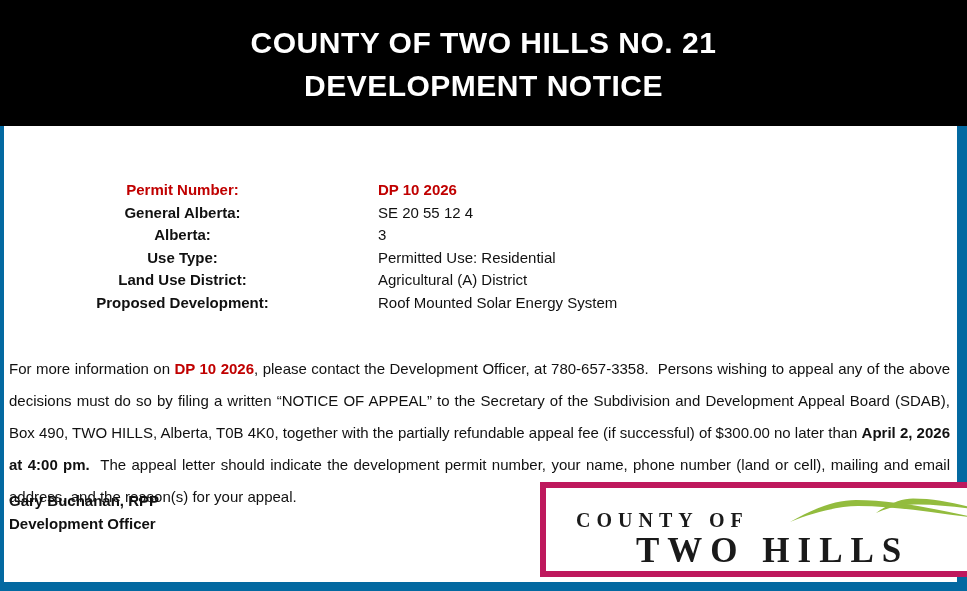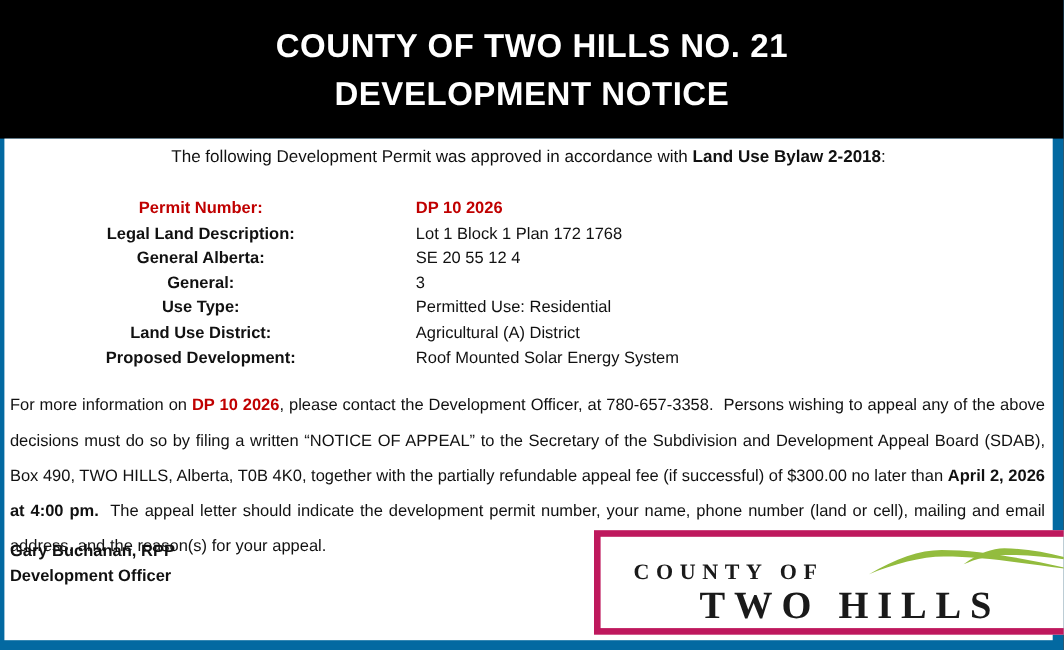--- a/index.html
+++ b/index.html
@@ -77,37 +77,32 @@
 
 <div class="page">
 
   <div class="header">
     <div class="header-line">COUNTY OF TWO HILLS NO. 21</div>
     <div class="header-line">DEVELOPMENT NOTICE</div>
   </div>
 
   <div class="content">
 
-    <div class="intro"><span class="seg">The following Development Permit was approved in accordance with </span><span class="b">Land Use Bylaw 2-2018</span><span>:</span></div>
 
     <div class="ptable">
       <div class="trow hl">
         <div class="tlabel red">Permit Number:</div>
         <div class="tvalue red">DP 10 2026</div>
       </div>
       <div class="trow">
-        <div class="tlabel">Legal Land Description:</div>
-        <div class="tvalue">Lot 1 Block 1 Plan 172 1768</div>
-      </div>
-      <div class="trow">
         <div class="tlabel">General Alberta:</div>
         <div class="tvalue">SE 20 55 12 4</div>
       </div>
       <div class="trow">
-        <div class="tlabel">General:</div>
+        <div class="tlabel">Alberta:</div>
         <div class="tvalue">3</div>
       </div>
       <div class="trow">
         <div class="tlabel">Use Type:</div>
         <div class="tvalue">Permitted Use: Residential</div>
       </div>
       <div class="trow">
         <div class="tlabel">Land Use District:</div>
         <div class="tvalue">Agricultural (A) District</div>
       </div>

